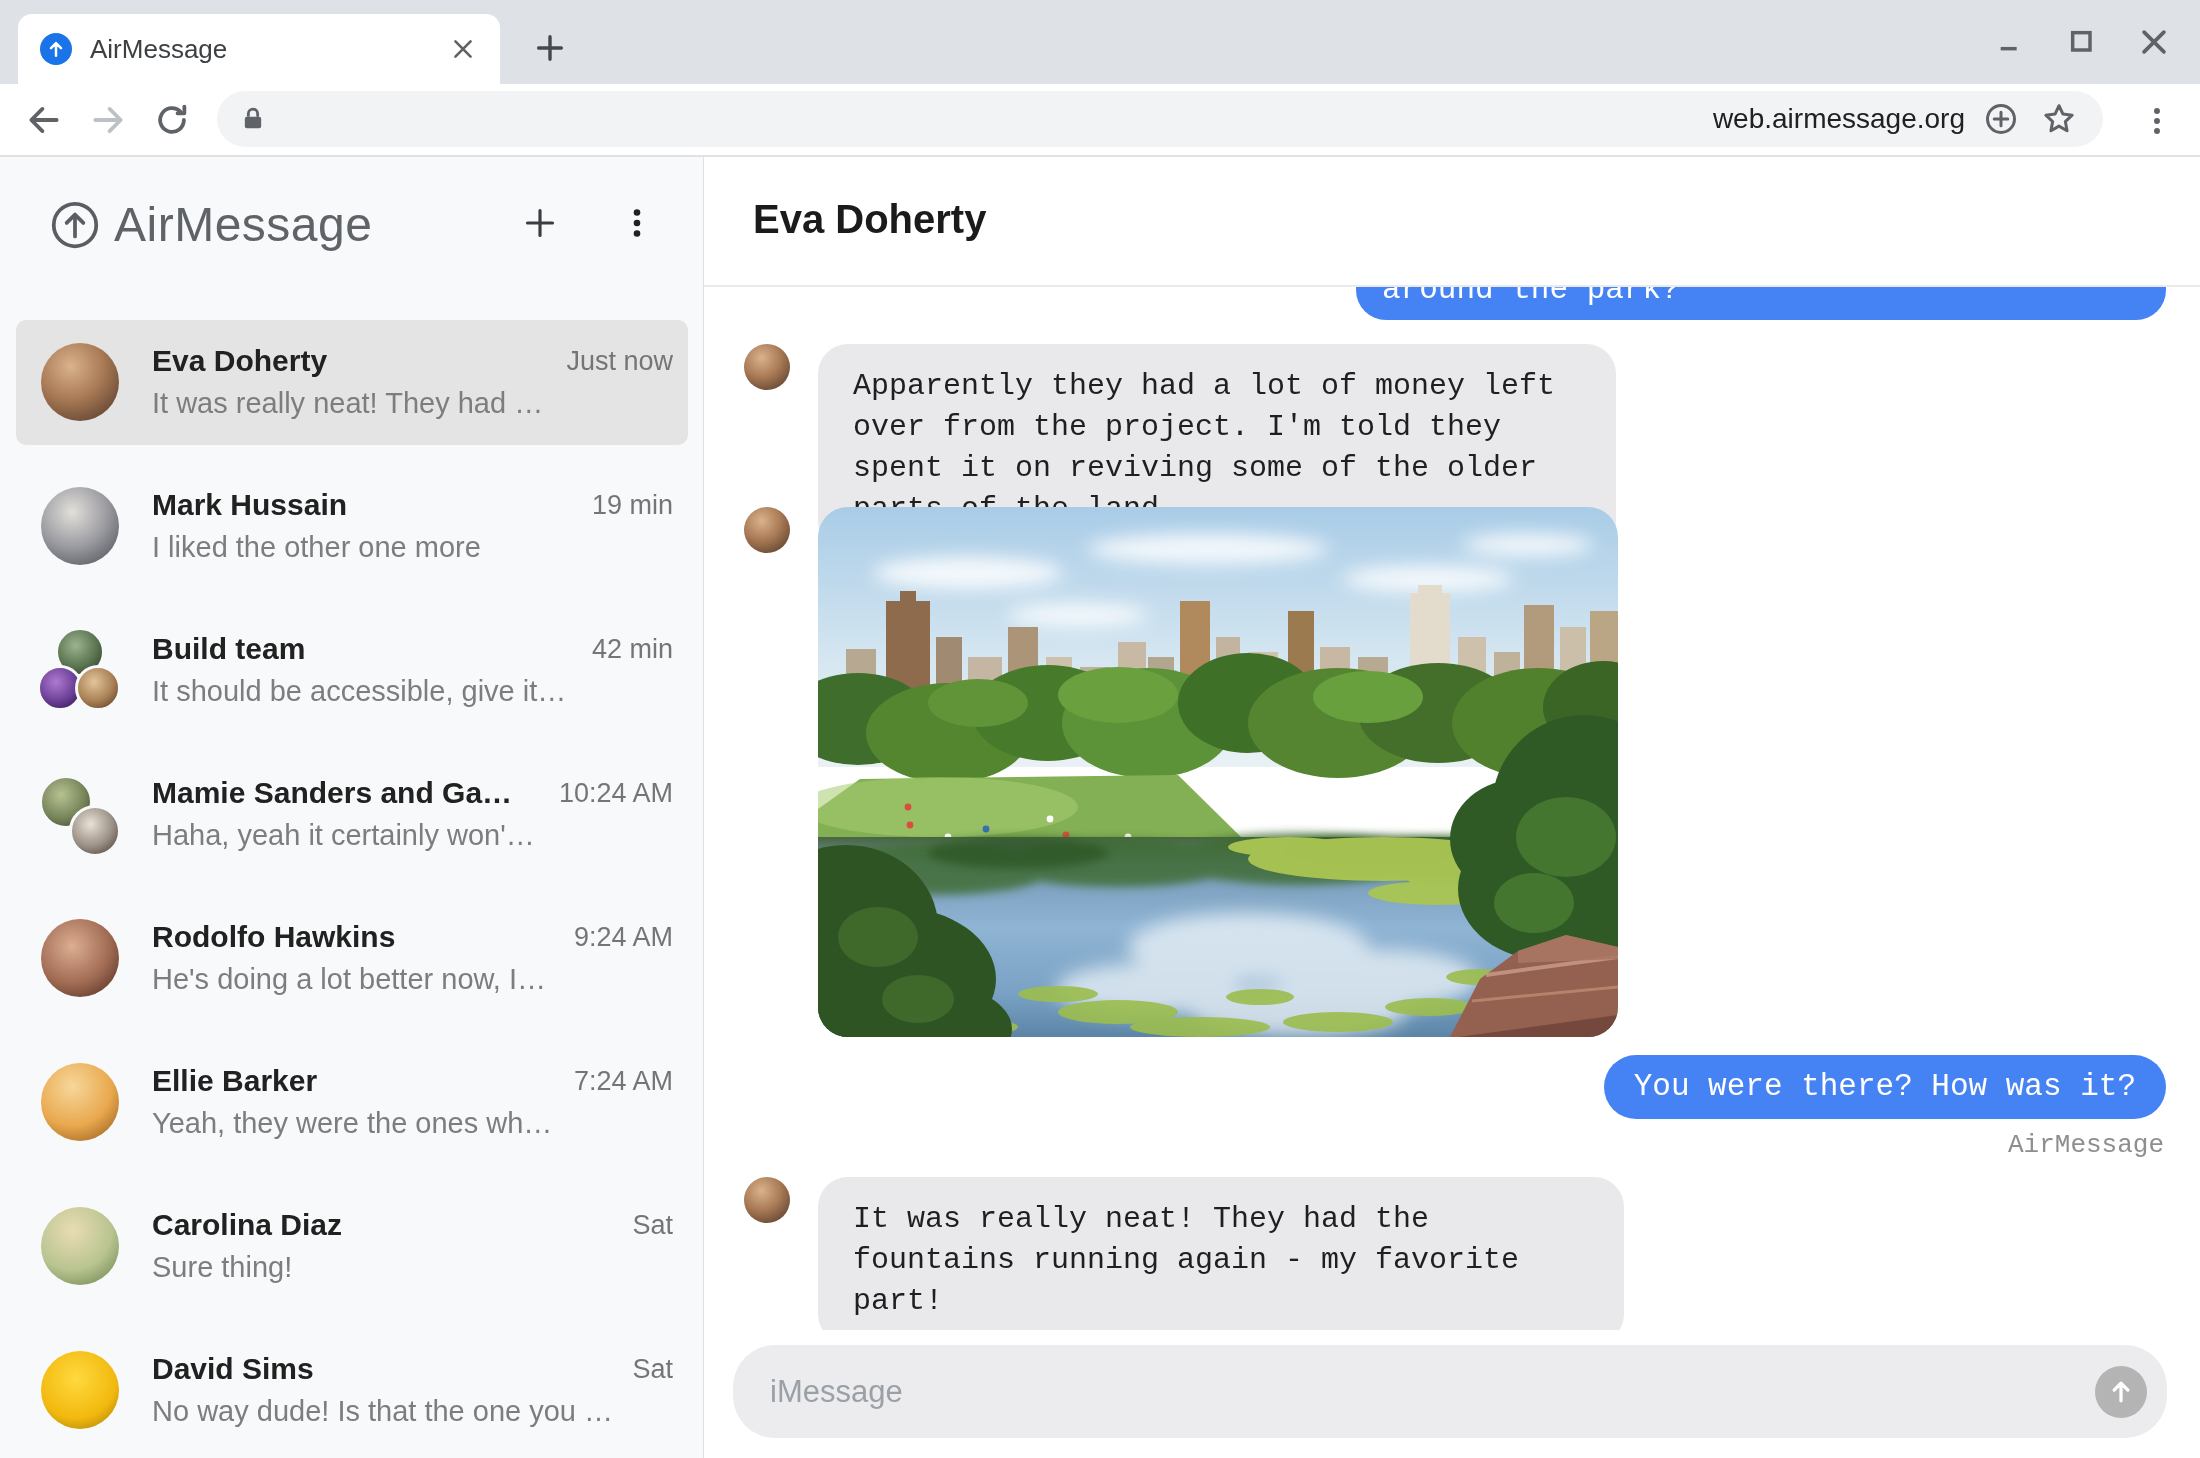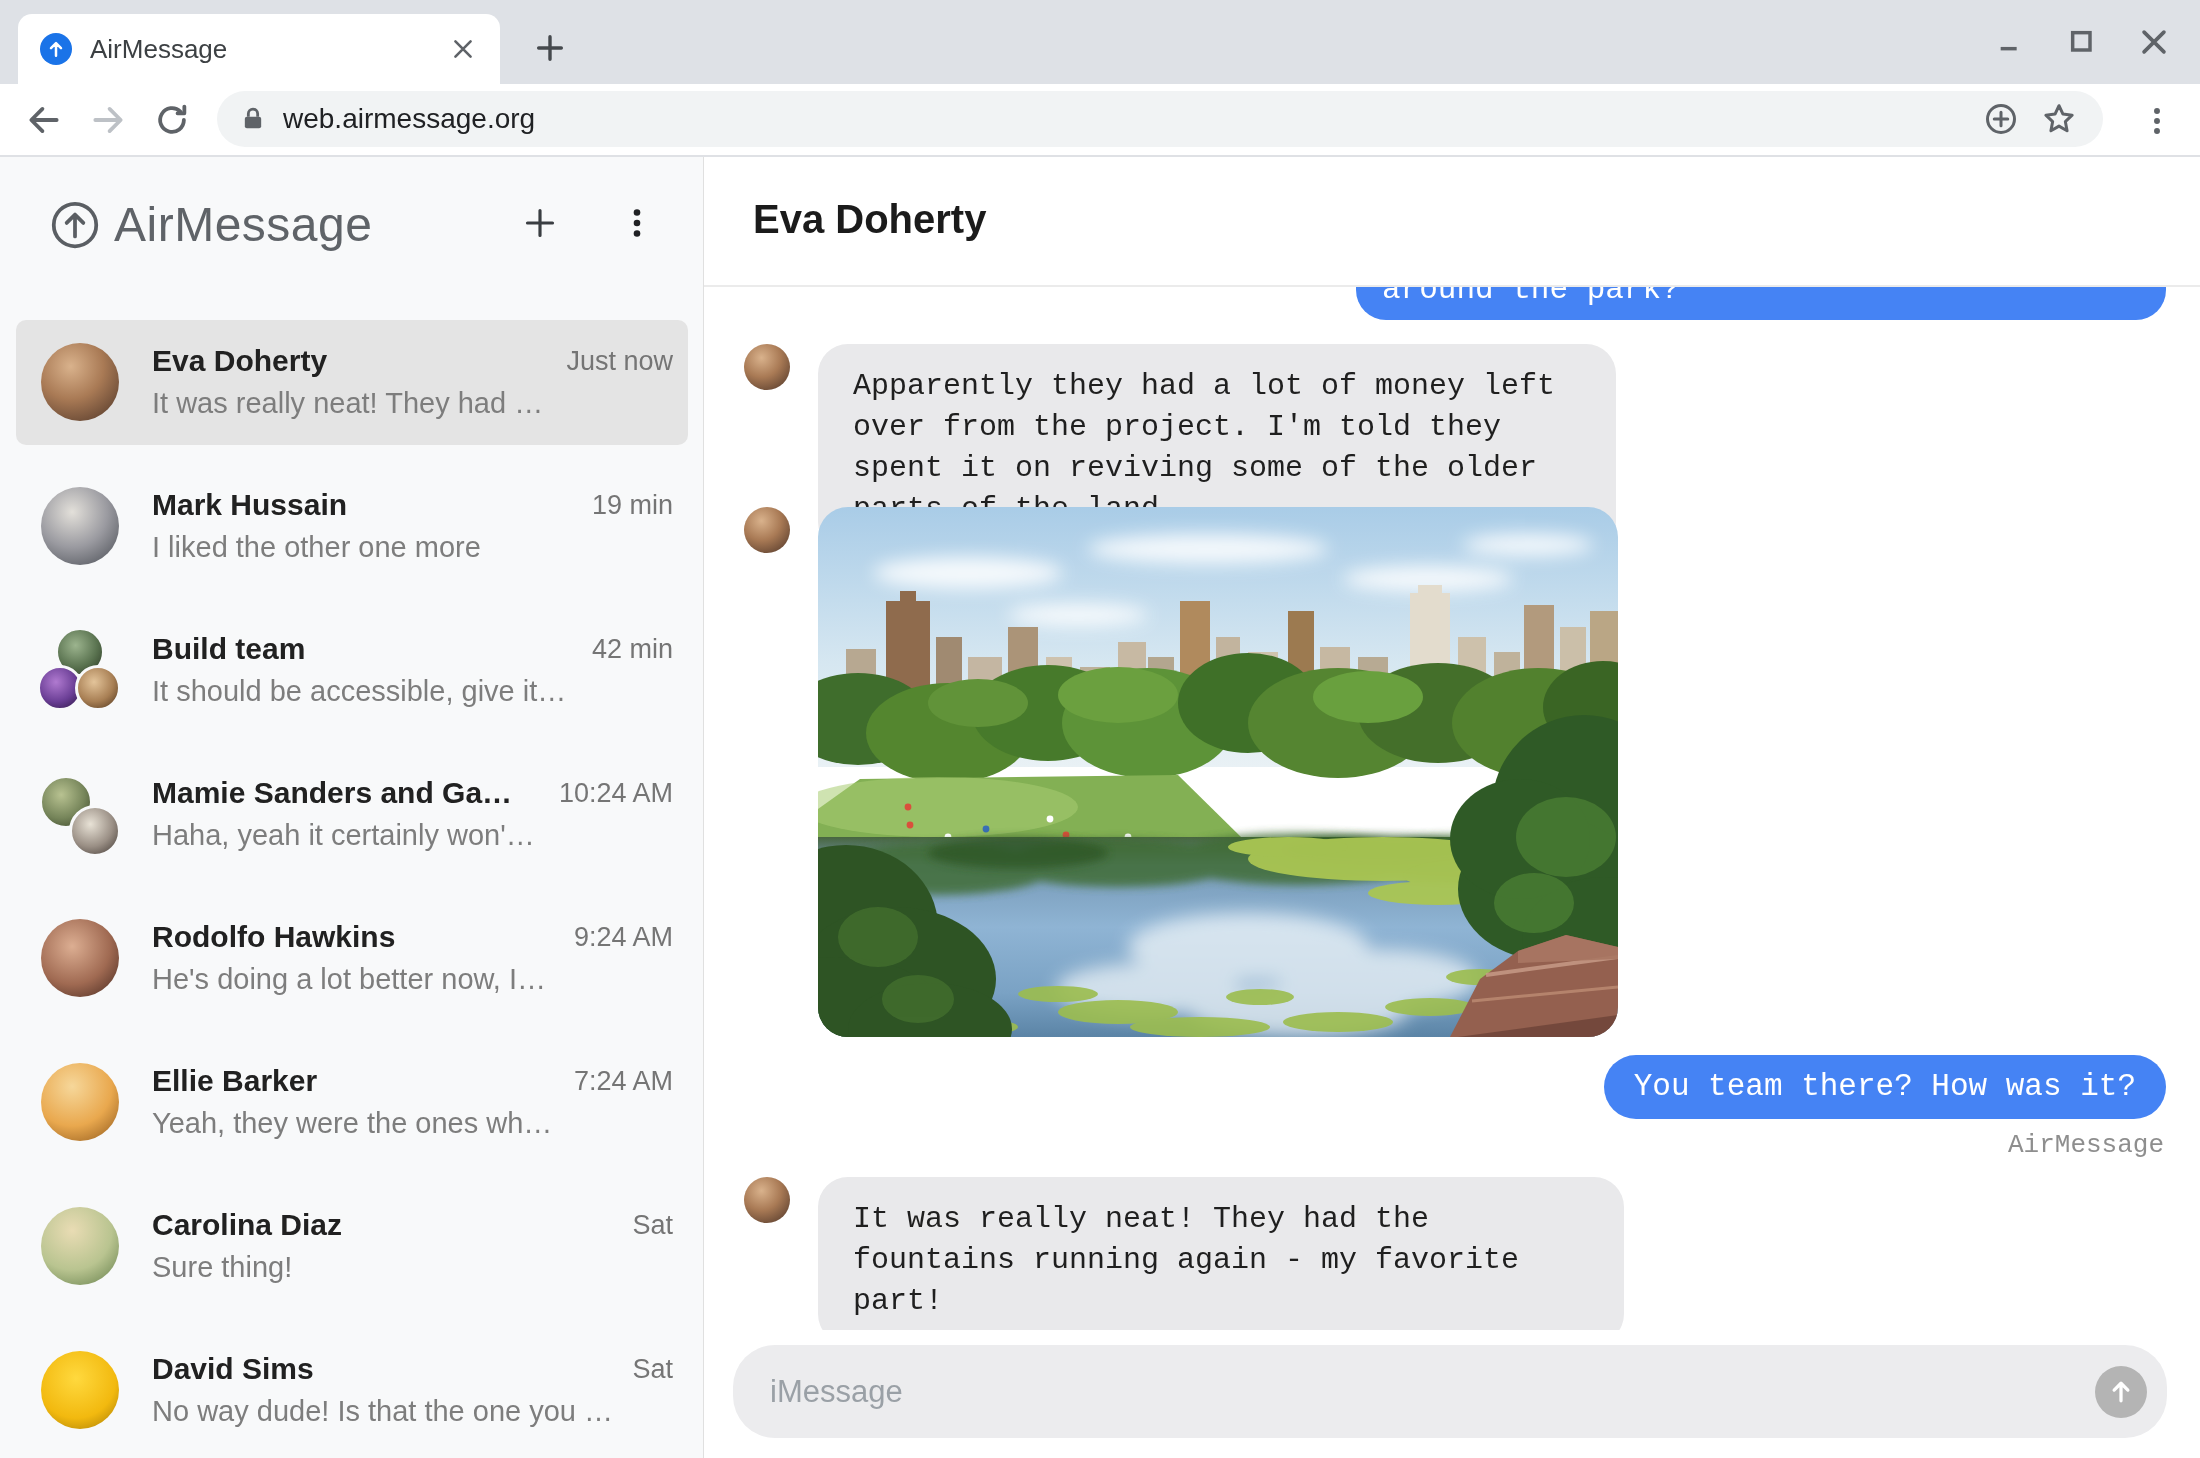--- a/index.html
+++ b/index.html
@@ -19,21 +19,21 @@
             align-items:center; justify-content:center; }
   .wincontrols { position:absolute; right:0; top:0; height:84px; display:flex; align-items:center; gap:36px; padding-right:28px; }
   .winbtn { width:36px; height:36px; display:flex; align-items:center; justify-content:center; }
 
   .toolbar { position:absolute; left:0; top:84px; width:2200px; height:73px; background:#fff;
              border-bottom:2px solid #dfe1e5; display:flex; align-items:center; }
   .navbtn { width:56px; height:56px; display:flex; align-items:center; justify-content:center; flex:none; }
   .navbtn.back { margin-left:16px; } .navbtn.fwd { margin-left:8px; } .navbtn.reload { margin-left:8px; }
   .omnibox { position:absolute; left:217px; top:7px; width:1886px; height:56px; border-radius:28px;
              background:#f1f3f4; display:flex; align-items:center; padding:0 22px; }
-  .url { font-size:28px; color:#202124; margin-left:16px; flex:1; }
+  .url { font-size:28px; color:#202124; margin-left:16px; flex:1;text-align:right; }
   .boxicon { width:44px; height:44px; display:flex; align-items:center; justify-content:center; margin-left:14px; }
   .menu-dots { position:absolute; right:18px; top:84px; width:50px; height:73px; display:flex;
                align-items:center; justify-content:center; }
 
   
   .content { position:absolute; left:0; top:157px; width:2200px; height:1301px; display:flex; }
   .sidebar { position:relative; width:704px; height:100%; background:#f8f9fa; border-right:1px solid #e0e0e0; flex:none; }
   .chatpane { position:relative; flex:1; height:100%; background:#fff; }
 
   
@@ -456,21 +456,21 @@
               <path d="M632 530 L662 472 L700 444 L748 428 L800 440 L800 530 Z" fill="#94604f"></path>
               <path d="M668 468 L800 450" stroke="#c99e8a" stroke-width="4" opacity=".8" fill="none"></path>
               <path d="M654 494 L800 480" stroke="#c39379" stroke-width="3" opacity=".7" fill="none"></path>
               <path d="M700 444 L748 428 L800 440 L800 452 L700 456 Z" fill="#a97763" opacity=".9"></path>
               <path d="M640 530 L800 508 L800 530 Z" fill="#6e4438" opacity=".85"></path>
             </svg>
           </div>
         </div>
 
         <div class="msg-out bubble out-bubble">
-          <span>You team there? How was it?</span>
+          <span>You were there? How was it?</span>
         </div>
         <div class="delivered">AirMessage</div>
 
         <div class="mrow row2">
           <span class="cav av av-eva"></span>
           <div class="bubble in-bubble">It was really neat! They had the fountains running again - my favorite part!</div>
         </div>
 
       </div>
 

